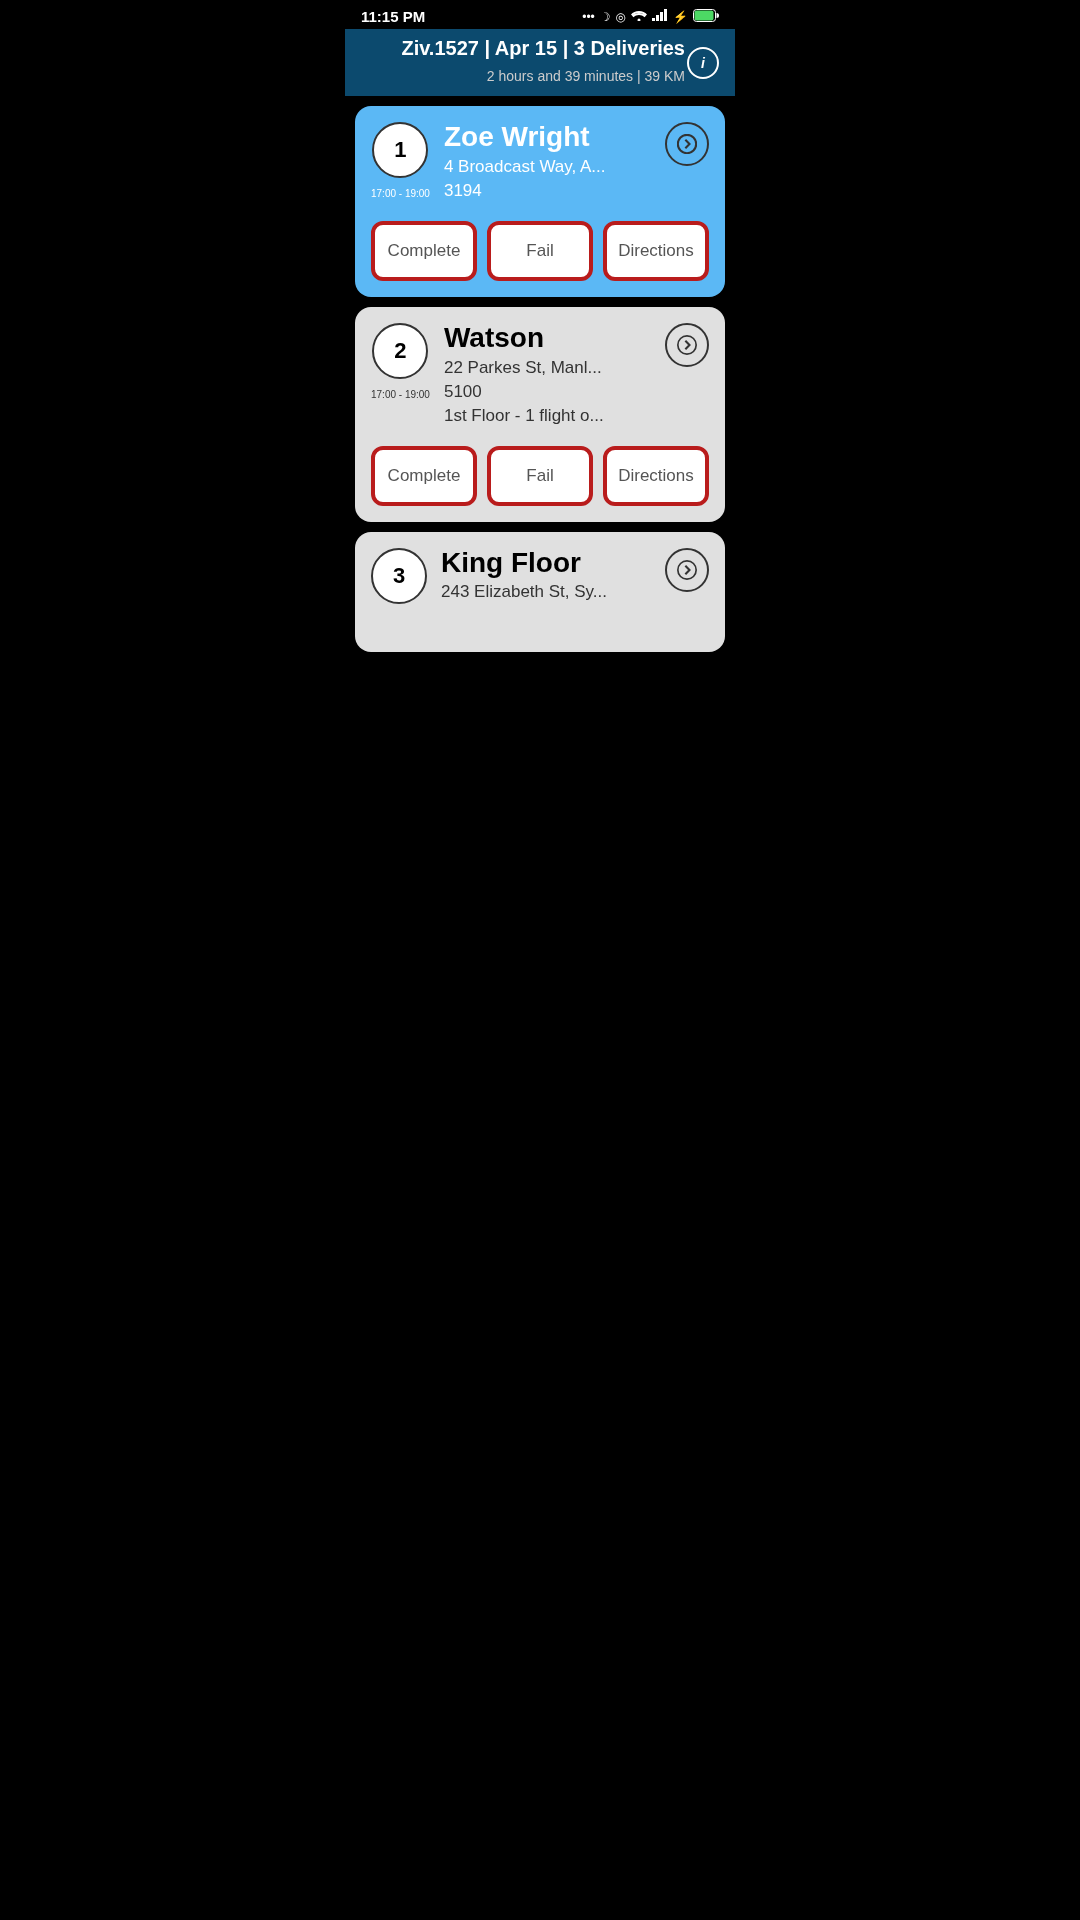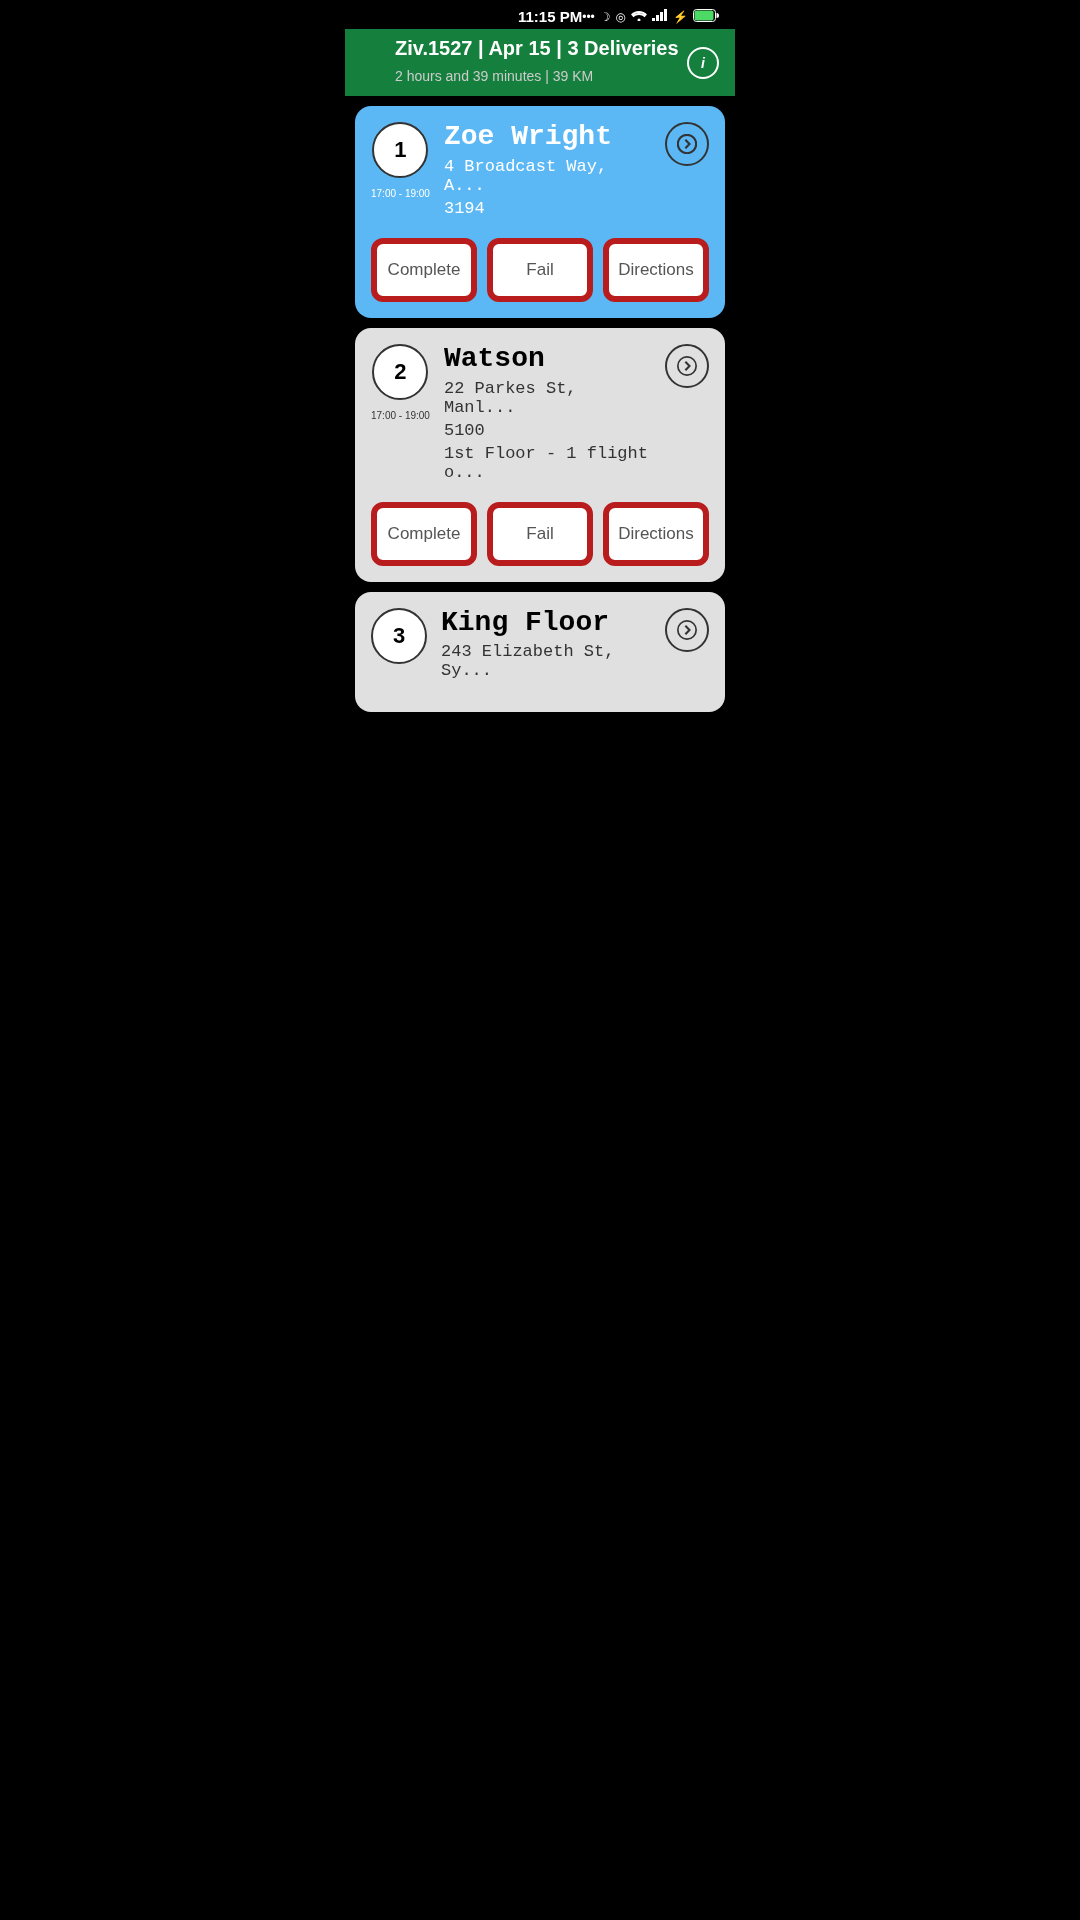--- a/index.html
+++ b/index.html
@@ -15,21 +15,21 @@
       width: 390px;
       min-height: 844px;
       margin: 0 auto;
       color: #000;
       overflow-x: hidden;
     }
 
     
     .status-bar {
       display: flex;
-      justify-content: flex-end;
+      justify-content: space-between;
       align-items: center;
       padding: 8px 16px 4px;
       background: #000;
       color: #fff;
     }
 
     .status-time {
       font-size: 15px;
       font-weight: 600;
       color: #fff;
@@ -41,23 +41,23 @@
       gap: 5px;
     }
 
     .status-icons span {
       color: #fff;
       font-size: 12px;
     }
 
     
     .header {
-      background: #15803d;
-      color: #fff;
-      text-align: left;
+      background: #0c4a6e;
+      color: #fff;
+      text-align: right;
       padding: 8px 50px 12px;
       position: relative;
     }
 
     .header-title {
       font-size: 20px;
       font-weight: 600;
     }
 
     .header-subtitle {
@@ -122,21 +122,20 @@
       display: flex;
       align-items: center;
       justify-content: center;
       font-size: 22px;
       font-weight: 700;
       flex-shrink: 0;
     }
 
     .card-info {
       flex: 1;
-      font-family: Liberation Mono, monospace;
     }
 
     .customer-name {
       font-size: 28px;
       font-weight: 700;
       line-height: 1.1;
     }
 
     .delivery-card.active .customer-name {
       color: #fff;
@@ -183,21 +182,21 @@
     .card-actions {
       display: flex;
       gap: 10px;
       margin-top: 20px;
     }
 
     .action-btn {
       flex: 1;
       padding: 16px 8px;
       border-radius: 12px;
-      border: 6px solid #b91c1c;
+      border: 4px solid #b91c1c;
       background: #fff;
       font-size: 17px;
       font-weight: 500;
       color: #555;
       cursor: pointer;
       text-align: center;
     }
 
     
     .delivery-card.partial {

